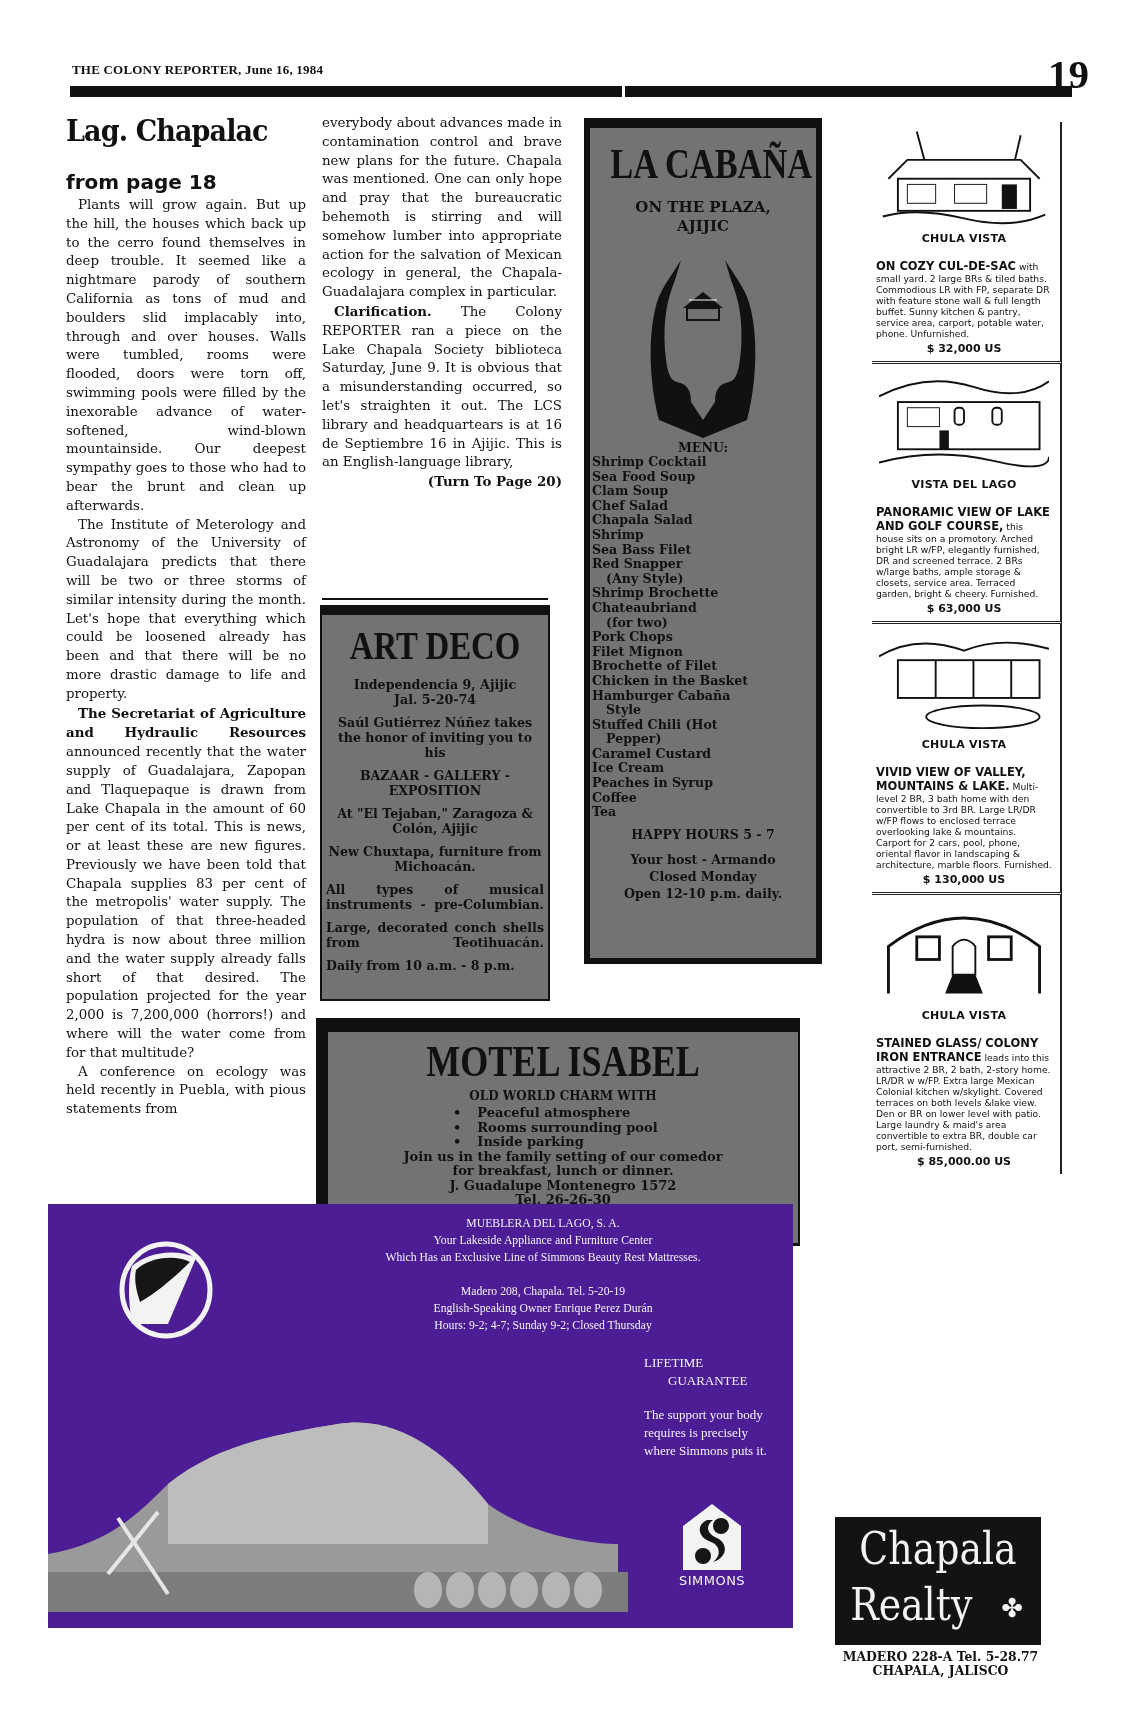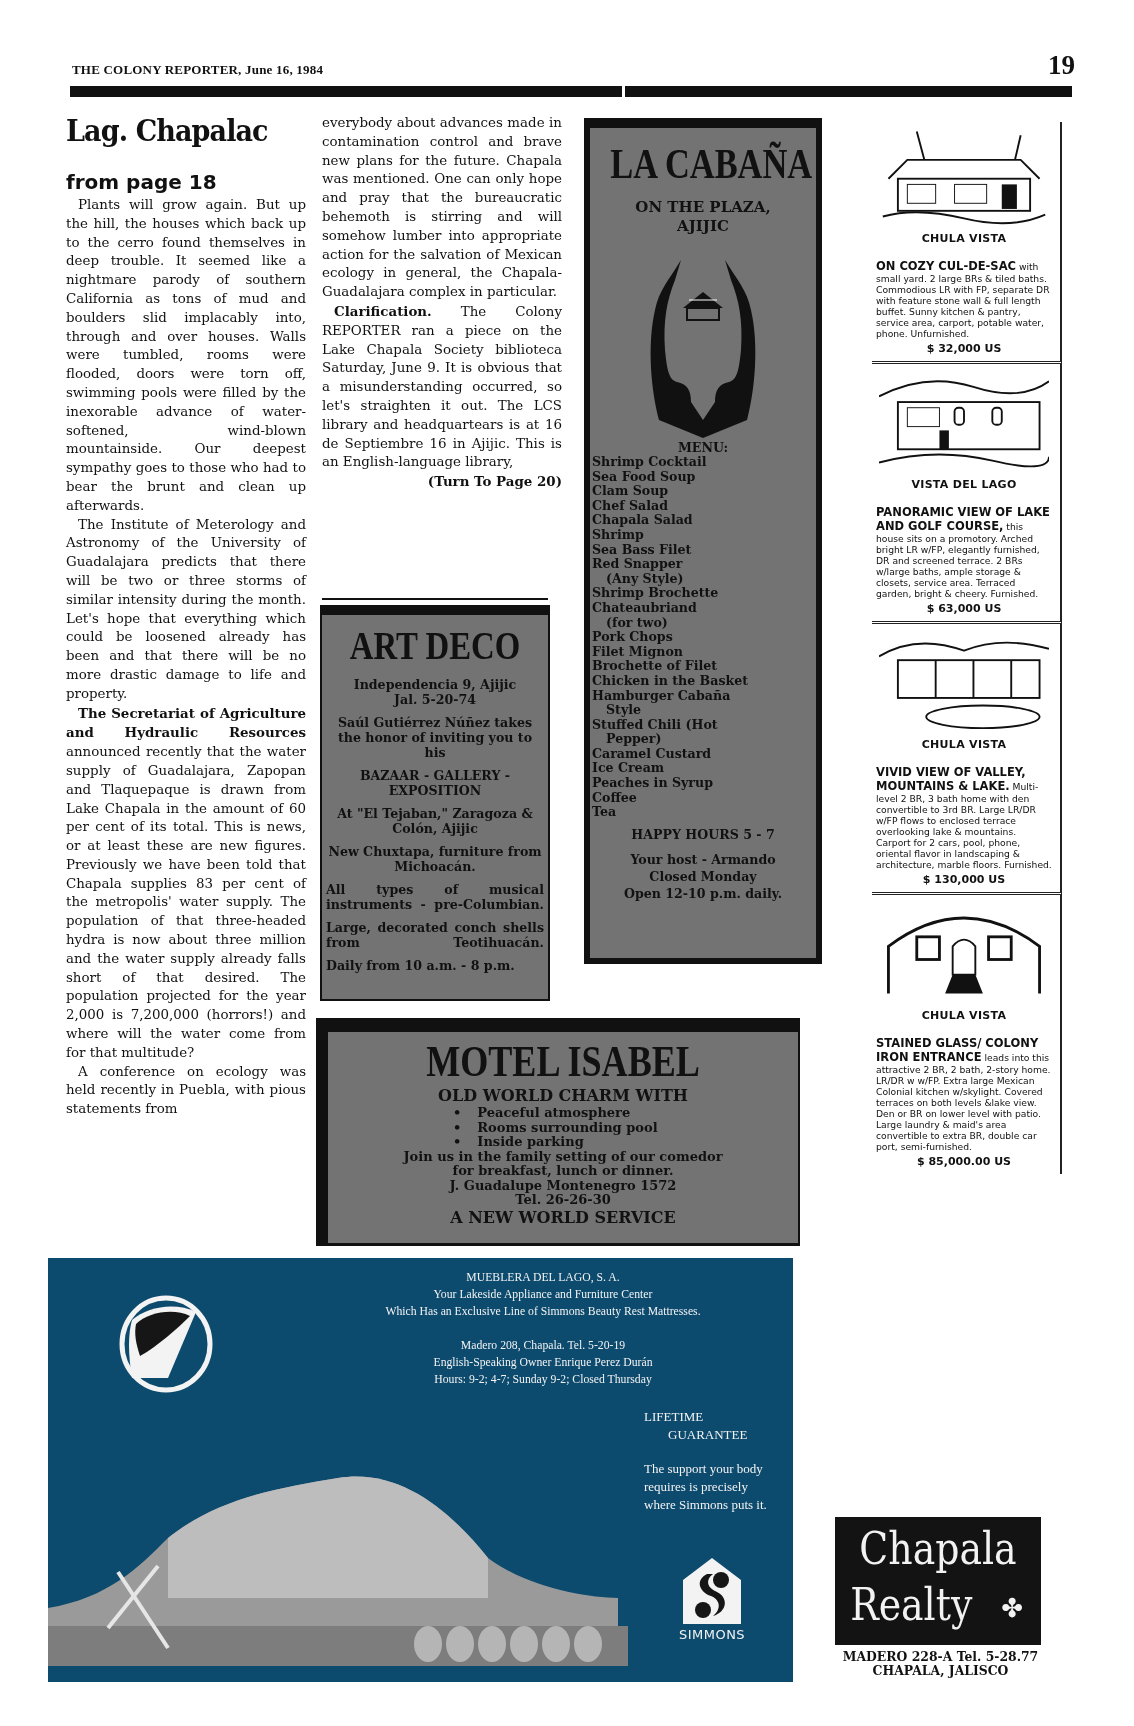--- a/index.html
+++ b/index.html
@@ -1,20 +1,20 @@
 <!DOCTYPE html>
 <html><head>
 <meta charset="utf-8">
 <style>
   * { box-sizing: border-box; margin: 0; padding: 0; }
   html, body { width: 1134px; height: 1726px; background: #ffffff; overflow: hidden; }
   body { position: relative; font-family: "DejaVu Serif", serif; color: #111; }
 
   .masthead { position: absolute; left: 72px; top: 62px; font-family: "Liberation Serif", serif; font-weight: bold; font-size: 13px; letter-spacing: 0.2px; }
-  .page-num { position: absolute; left: 1048px; top: 50px; font-family: "Liberation Serif", serif; font-weight: bold; font-size: 27px; }
+  .page-num { position: absolute; left: 1048px; top: 50px; font-family: "Liberation Serif", serif; font-weight: bold; font-size: 41px; }
   .rule { position: absolute; left: 70px; top: 86px; width: 1002px; height: 11px; background: #111; }
   .rule:after { content: ""; position: absolute; left: 552px; top: 0; width: 3px; height: 11px; background: #fff; }
 
   
   .col1 { position: absolute; left: 66px; top: 112px; width: 240px; }
   .headline { font-family: "DejaVu Serif", serif; font-weight: bold; font-size: 30px; letter-spacing: -1px; line-height: 38px; transform: scaleX(0.9); transform-origin: left; white-space: nowrap; }
   .subhead { font-family: "DejaVu Sans", sans-serif; font-weight: bold; font-size: 20px; line-height: 28px; margin-top: 18px; }
   .body-text { font-family: "DejaVu Serif", serif; font-size: 13.4px; line-height: 18.8px; text-align: justify; hyphens: auto; }
   .body-text p { text-indent: 12px; }
   .body-text b { font-weight: bold; }
@@ -42,26 +42,26 @@
   .artdeco-rule { position: absolute; left: 322px; top: 598px; width: 226px; height: 2px; background: #111; }
   .artdeco { left: 320px; top: 605px; width: 230px; height: 396px; border-top-width: 10px; }
   .artdeco .ad-title { font-size: 40px; line-height: 46px; margin-top: 8px; }
   .artdeco .block { margin-top: 8px; padding: 0 4px; }
   .artdeco .justify { text-align: justify; text-align-last: justify; }
 
   
   .motel { left: 316px; top: 1018px; width: 484px; height: 228px; border-width: 2px 2px 3px 12px; border-top-width: 14px; }
   .motel .ad-title { font-size: 44px; line-height: 48px; margin-top: 6px; }
   .motel .ad-bold { font-size: 13px; line-height: 14.5px; }
-  .motel .big { font-size: 16px; line-height: 20px; }
+  .motel .big { font-size: 12px; line-height: 20px; }
   .motel ul { list-style: none; display: block; margin: 0 auto; width: 220px; text-align: left; }
   .motel ul li:before { content: "•"; margin-right: 16px; }
 
   
-  .simmons { position: absolute; left: 48px; top: 1258px; width: 745px; height: 424px; background: #0c4a6e; color: #f3f3f3; overflow: hidden; }
+  .simmons { position: absolute; left: 48px; top: 1204px; width: 745px; height: 424px; background: #4c1d95; color: #f3f3f3; overflow: hidden; }
   .simmons .lines { position: absolute; left: 270px; top: 10px; width: 450px; text-align: center; font-family: "Liberation Serif", serif; font-size: 13px; line-height: 17px; transform: scaleX(0.9); }
   .simmons .gap { height: 17px; }
   .simmons .logo-circle { position: absolute; left: 70px; top: 36px; width: 96px; height: 102px; }
   .simmons .guarantee { position: absolute; left: 596px; top: 150px; width: 130px; font-family: "Liberation Serif", serif; font-size: 13px; line-height: 18px; }
   .simmons .guarantee .gt { margin-left: 24px; }
   .simmons .guarantee .tag { margin-top: 16px; }
   .simmons .mattress { position: absolute; left: 0; top: 190px; width: 590px; height: 234px; }
   .simmons .brand { position: absolute; left: 624px; top: 300px; width: 80px; text-align: center; }
   .simmons .brand svg { display: block; margin: 0 auto; }
   .simmons .brand span { font-family: "DejaVu Sans", sans-serif; font-size: 13px; letter-spacing: 0.5px; }

